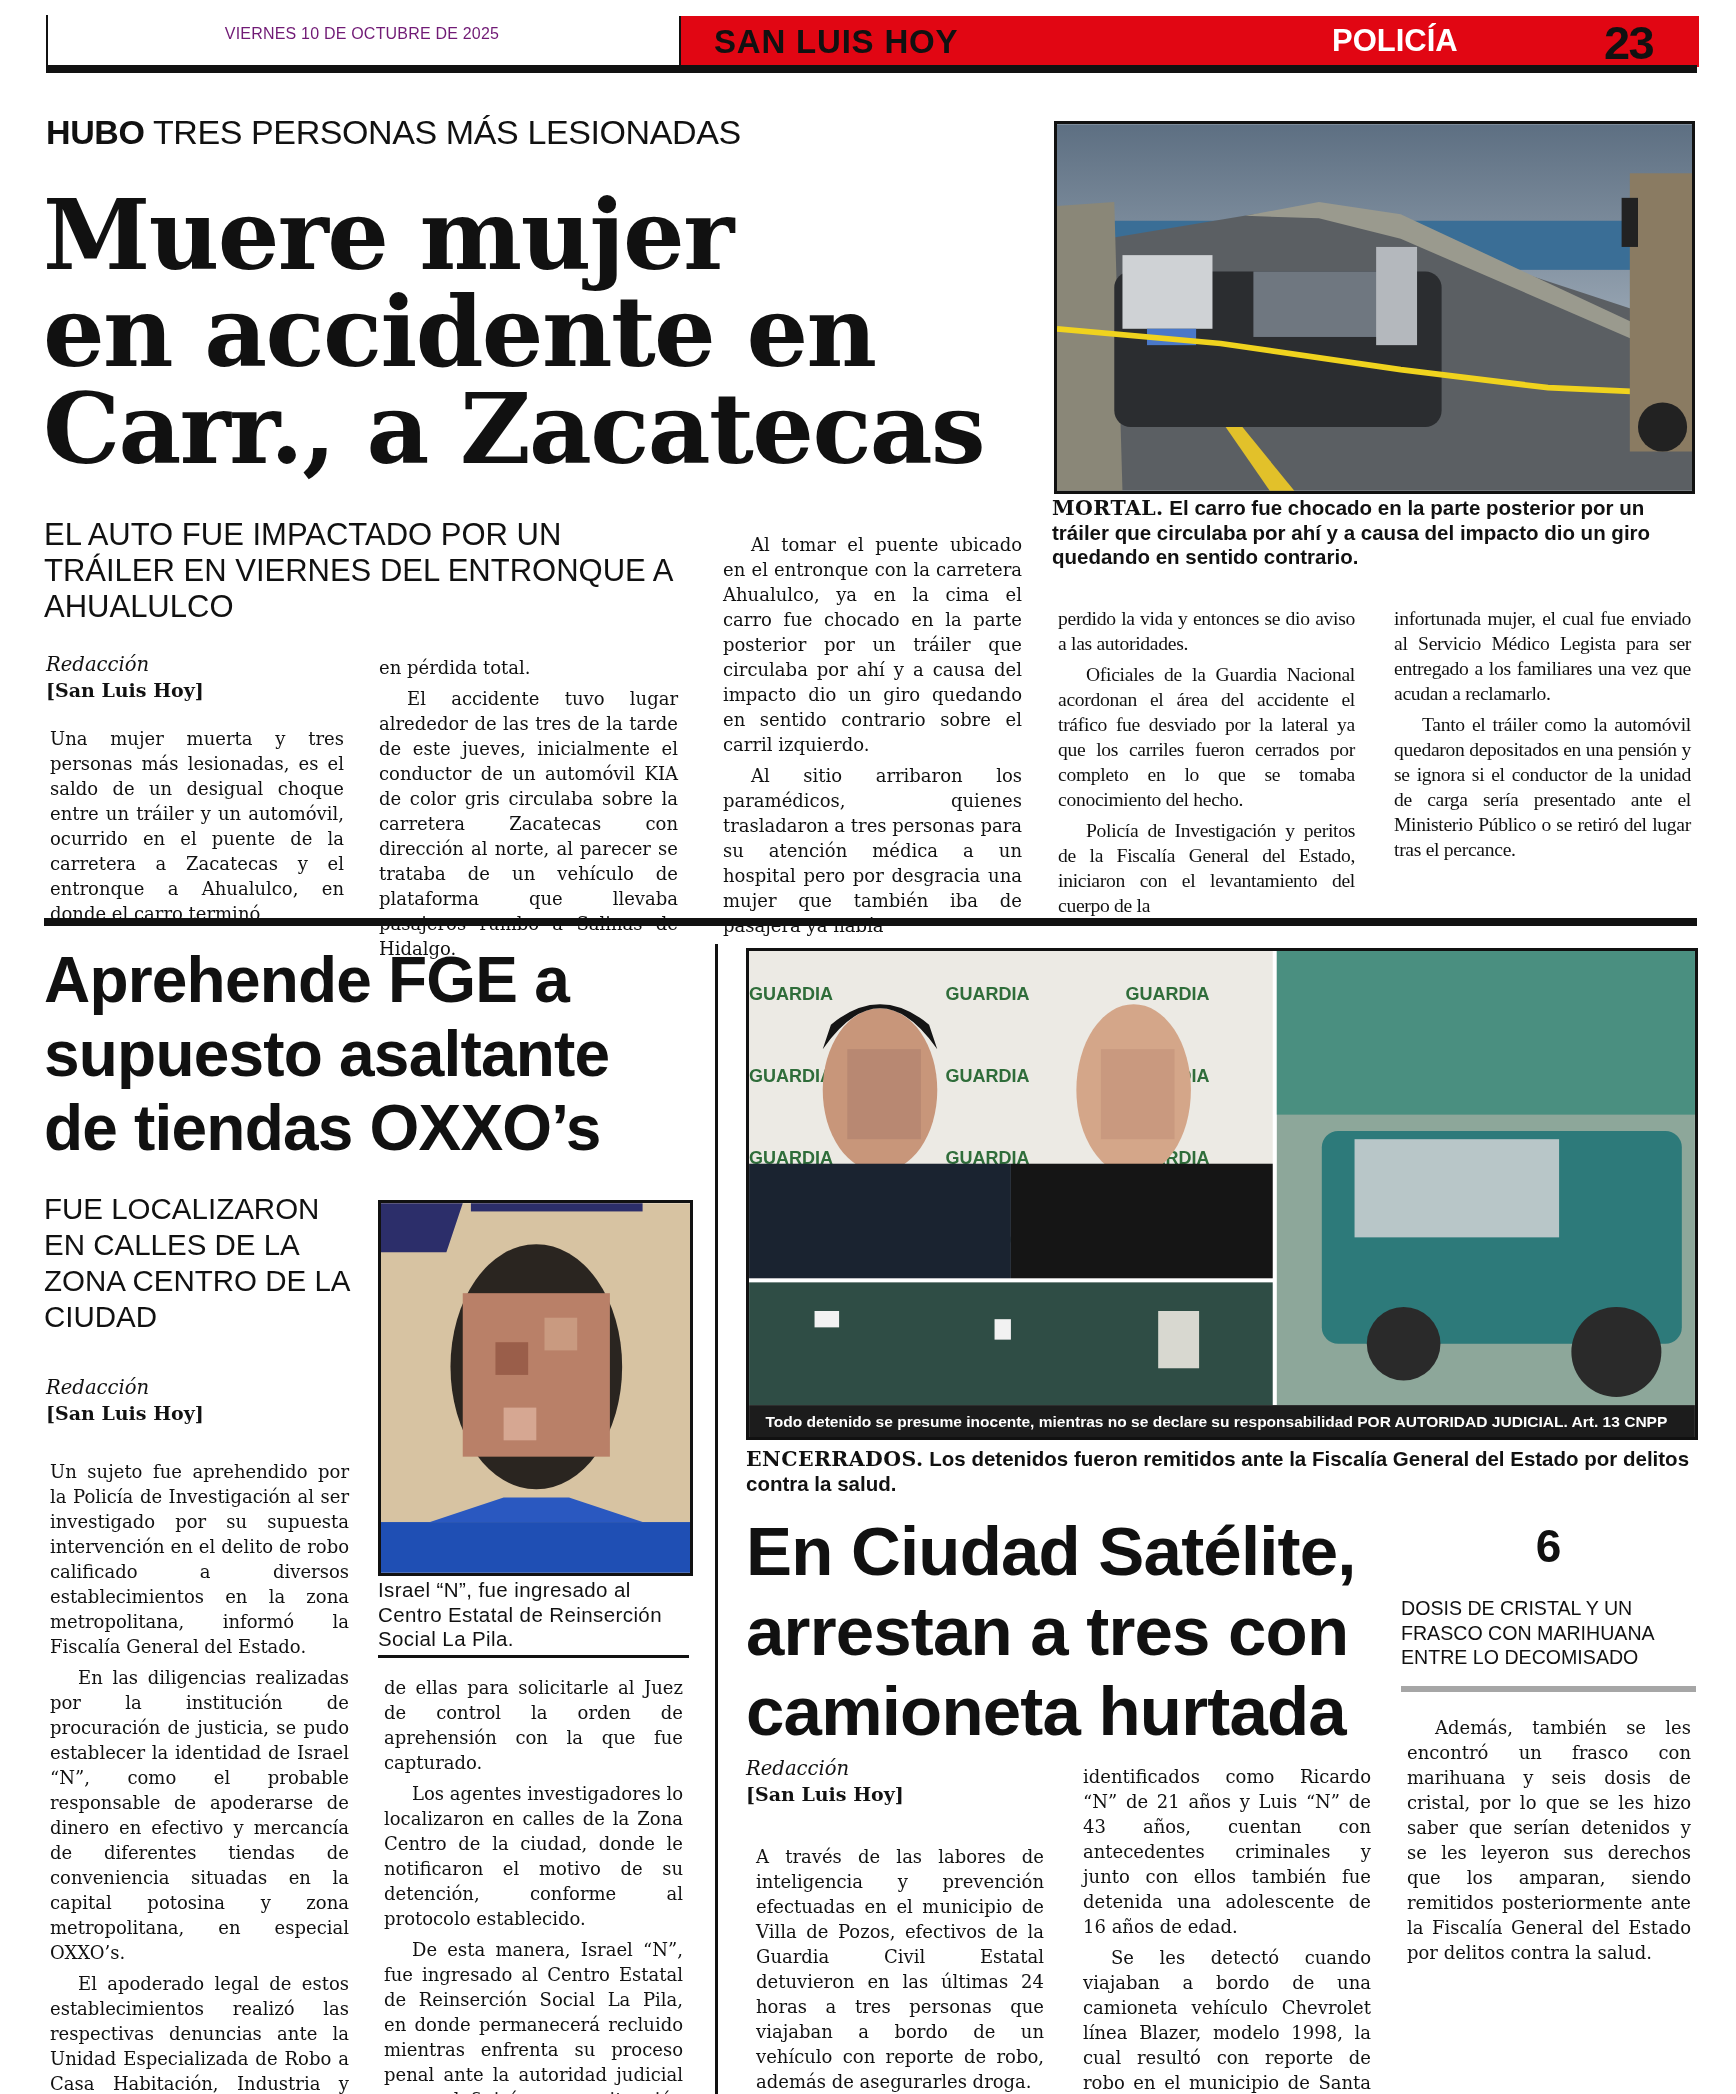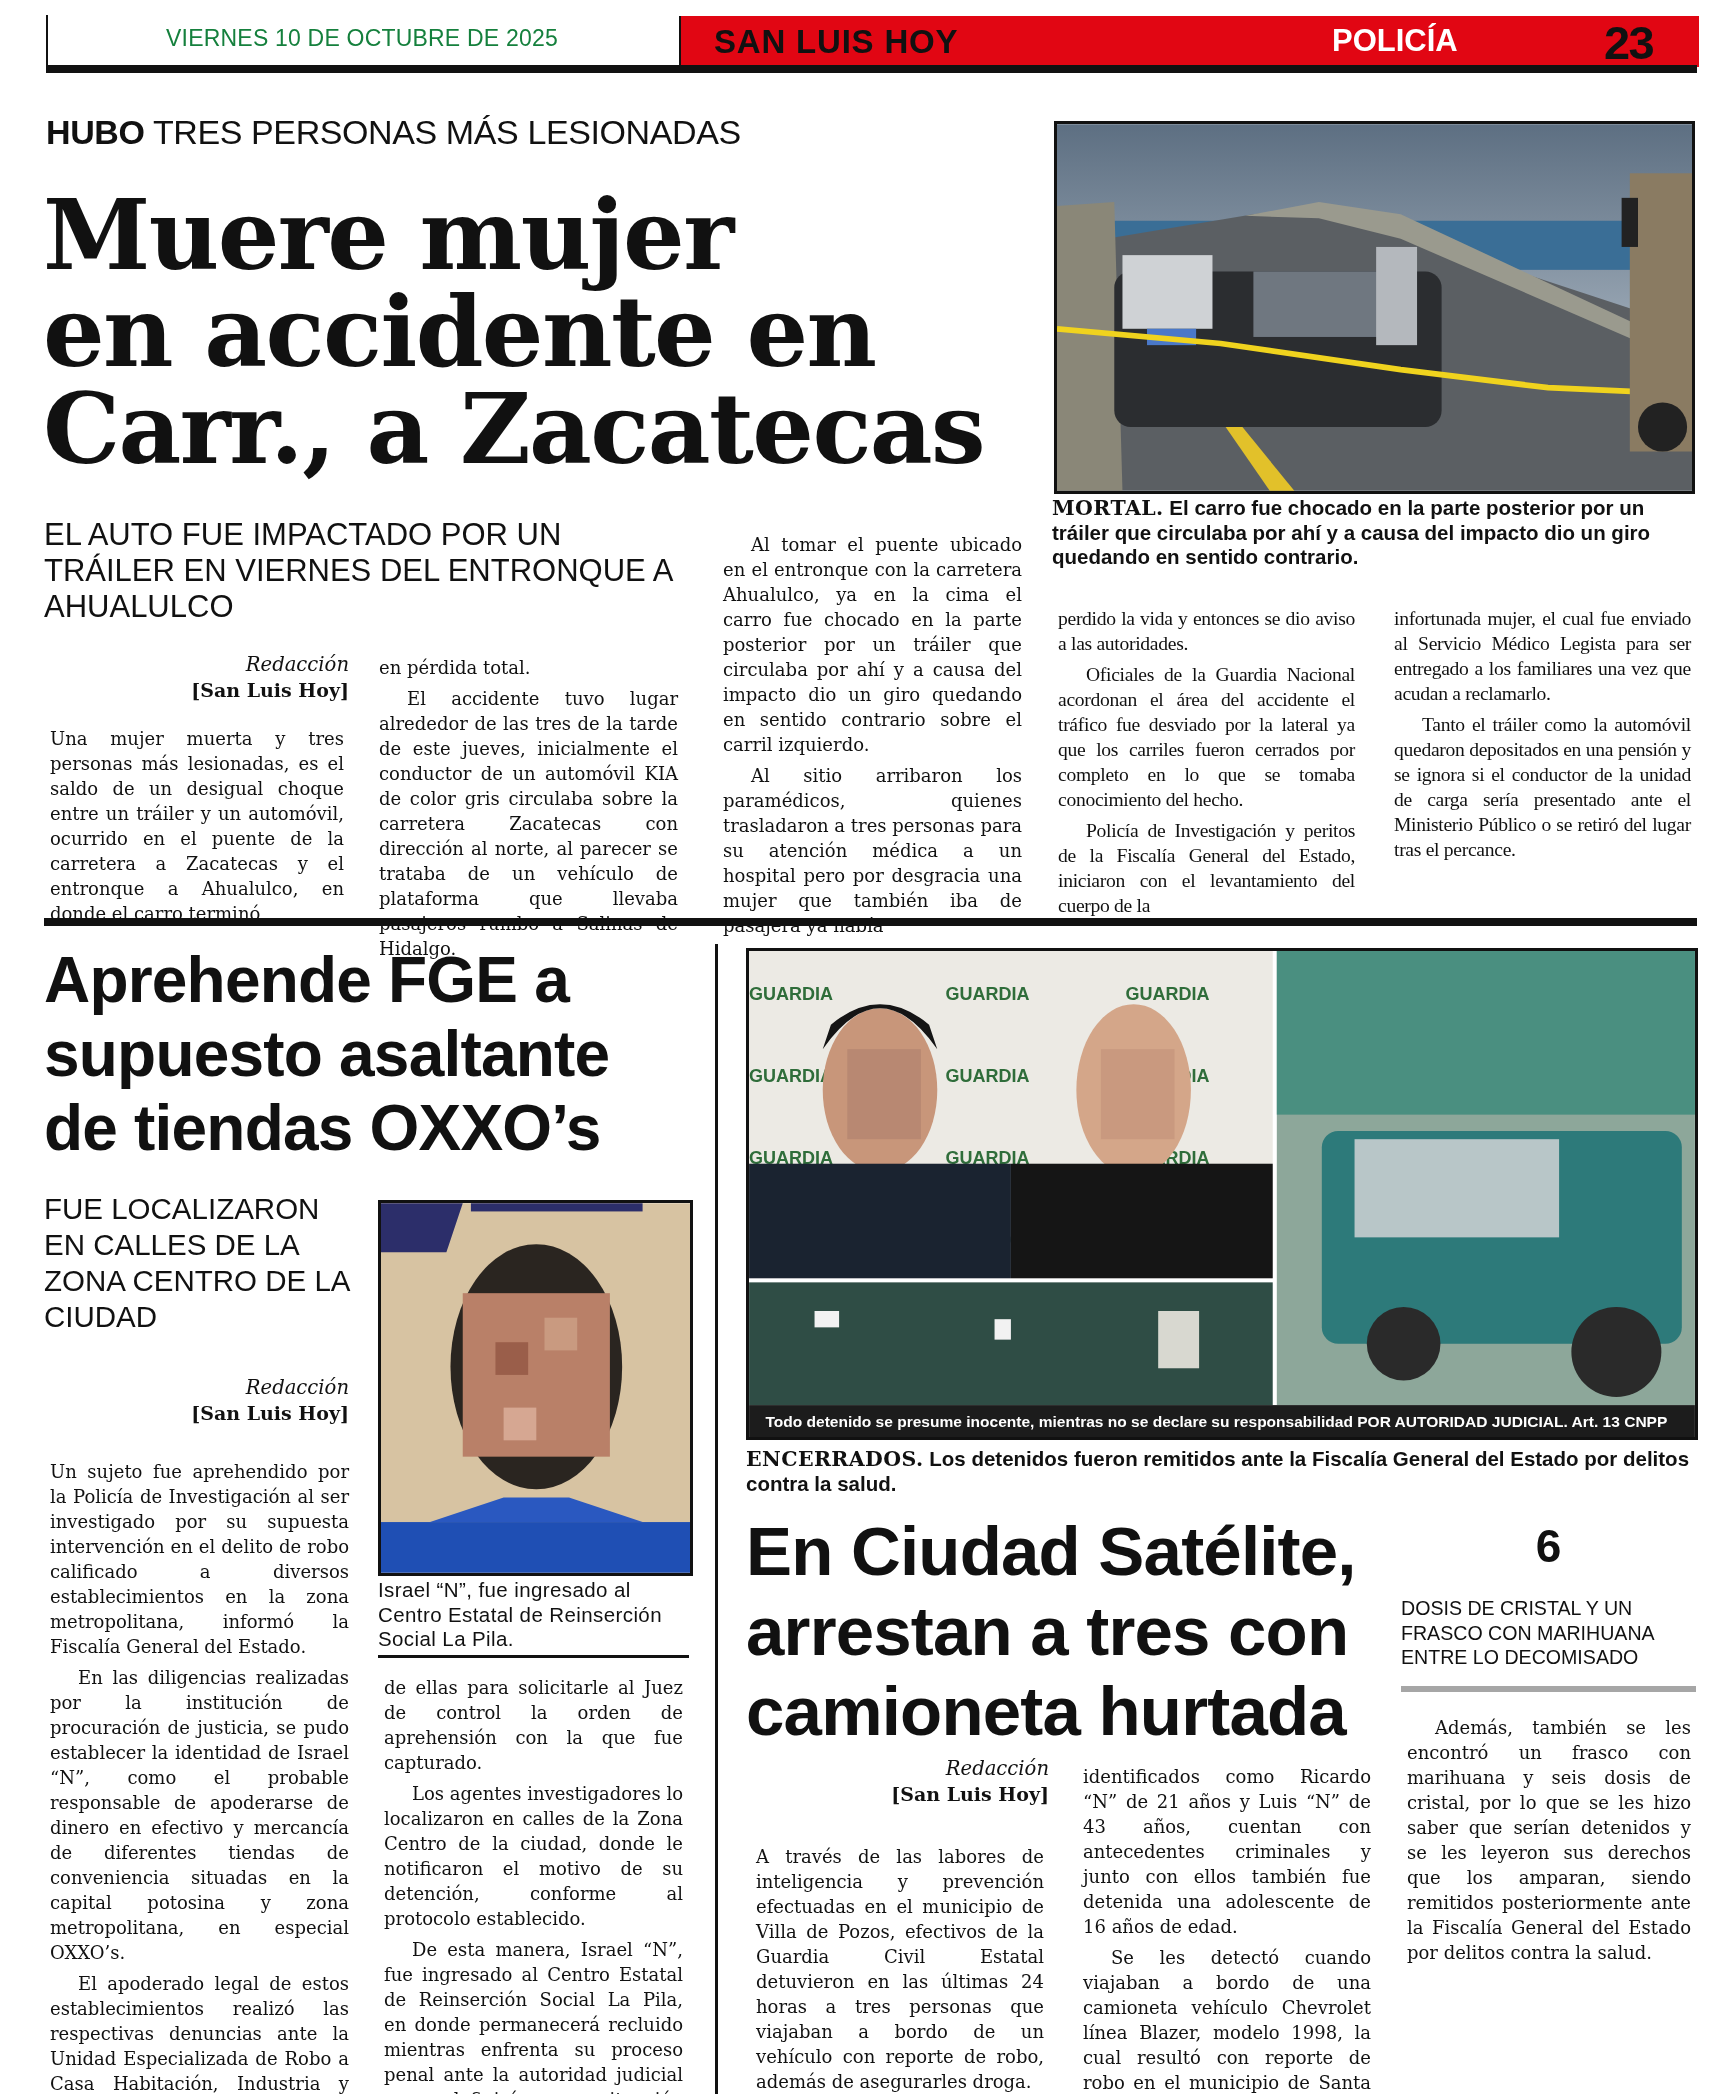--- a/index.html
+++ b/index.html
@@ -3,33 +3,33 @@
 <meta charset="utf-8">
 <style>
   html, body { margin: 0; padding: 0; background: #ffffff; }
   body { width: 1736px; height: 2095px; position: relative; overflow: hidden; color: #111; }
   .abs { position: absolute; }
   .sans { font-family: "Liberation Sans", "DejaVu Sans", sans-serif; }
   .narrow { font-family: "Liberation Sans", sans-serif; }
 
   
   #hdr-left { left: 46px; top: 14.7px; width: 632px; height: 51px; border-left: 2.5px solid #111; }
-  #hdr-date { left: 46px; top: 24.5px; width: 632px; text-align: center; font-size: 23px; letter-spacing: 0.2px; color: #15803d; }
+  #hdr-date { left: 46px; top: 24.5px; width: 632px; text-align: center; font-size: 16px; letter-spacing: 0.2px; color: #701a75; }
   #hdr-red { left: 679px; top: 16.4px; width: 1018px; height: 51px; background: #e10613; border-left: 2.5px solid #111; }
   #hdr-brand { left: 714px; top: 23px; font-size: 33px; font-weight: 900; letter-spacing: 0.8px; color: #111; }
   #hdr-section { left: 1332px; top: 23px; font-size: 31px; font-weight: 700; color: #fff; }
   #hdr-page { left: 1604px; top: 14.7px; font-size: 47px; font-weight: 900; color: #111; letter-spacing: -1.6px; }
   #hdr-bar { left: 46px; top: 65px; width: 1651px; height: 8.2px; background: #111; }
 
   
   .kicker { font-size: 34px; letter-spacing: -0.4px; }
   .kicker b { font-weight: 900; }
   .h1 { font-family: "DejaVu Serif", serif; font-weight: 900; font-size: 97px; line-height: 97px; letter-spacing: -1.6px; }
   .deck { font-family: "Liberation Sans", sans-serif; font-size: 31px; line-height: 36px; }
-  .byline { text-align: right; font-family: "DejaVu Serif", serif; }
+  .byline { text-align: left; font-family: "DejaVu Serif", serif; }
   .byline .b1 { font-style: italic; font-size: 19.6px; line-height: 26px; }
   .byline .b2 { font-weight: 700; font-size: 19px; line-height: 24.5px; }
   .col { font-family: "DejaVu Serif", serif; font-size: 18px; line-height: 25px; text-align: justify; hyphens: manual; }
   .col p { margin: 6px; text-indent: 0; }
   .col p.ind { text-indent: 28px; }
   .col.cond { font-family: "Liberation Serif", serif; font-size: 21px; letter-spacing: -0.3px; }
 
   .photo { border: 3.3px solid #111; overflow: hidden; }
   .caption { font-family: "Liberation Sans", sans-serif; font-size: 20.5px; line-height: 24.5px; font-weight: 700; }
   .caption b.lead { font-family: "DejaVu Serif", serif; font-weight: 900; letter-spacing: 0.4px; }

